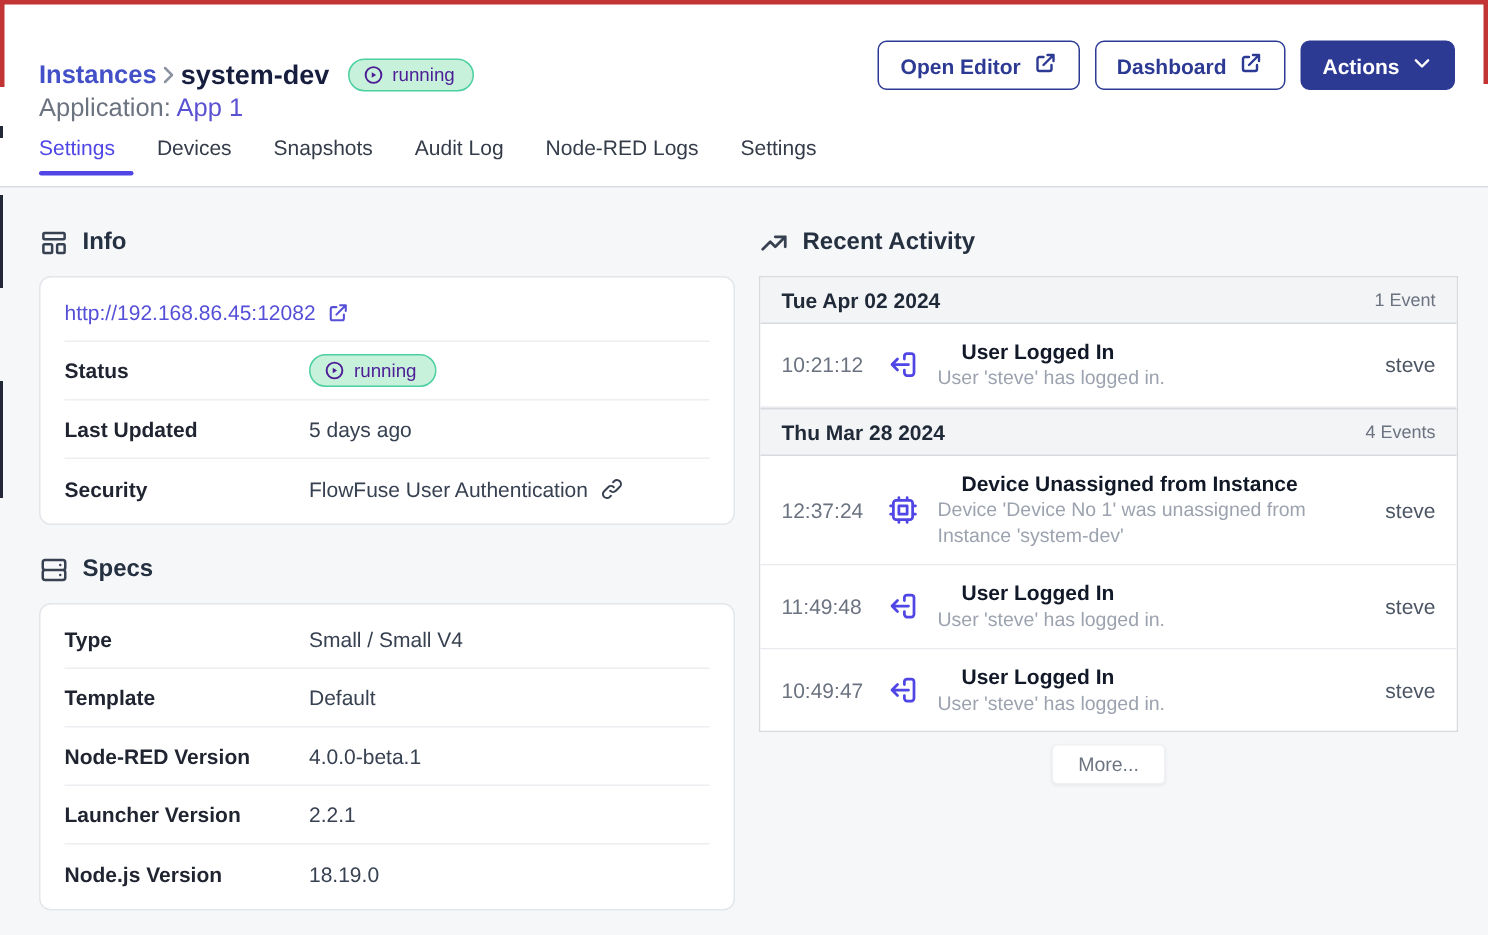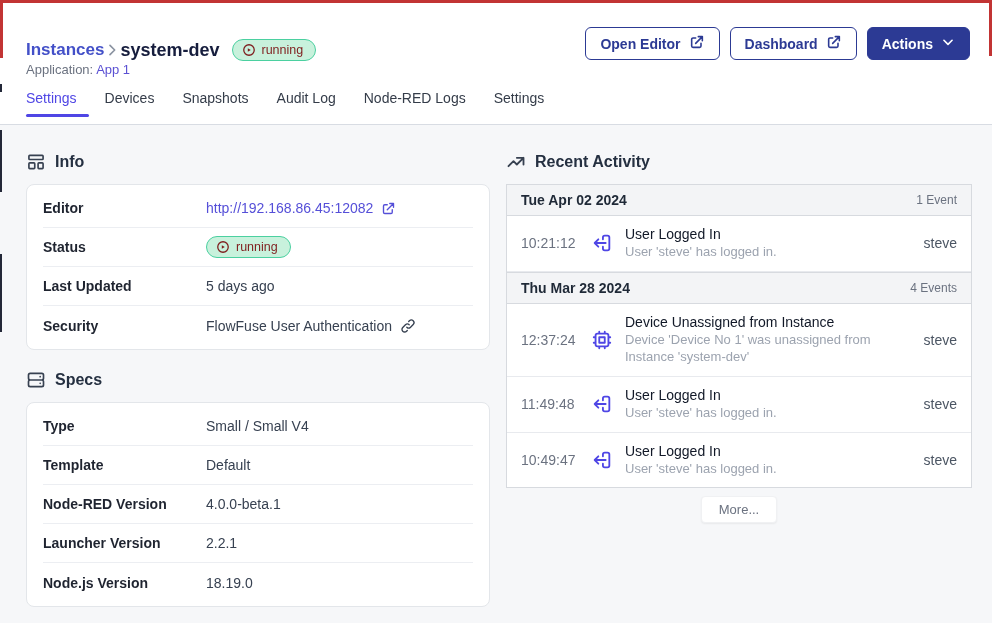--- a/index.html
+++ b/index.html
@@ -14,23 +14,23 @@
   .seg1 { top:84px; height:8px; }
   .seg2 { top:130px; height:62px; }
   .seg3 { top:254px; height:78px; }
 
   
   .page-header { position:absolute; left:0; top:0; width:992px; height:125px; background:#ffffff; border-bottom:1px solid #d8dce3; }
   .breadcrumb { position:absolute; left:26px; top:26px; display:flex; align-items:center; gap:0;margin-top:13px; }
   .crumb-link { color:#4350c8; font-size:17px; font-weight:700; text-decoration:none; cursor:pointer; }
   .crumb-sep { display:flex; color:#8b93a1; }
   .crumb-current { color:#161d3d; font-size:18px; font-weight:700; }
-  .pill { display:inline-flex; align-items:center; gap:6px; background:#c8f1dc; border:1.5px solid #4bd0a0; color:#7f1d1d; border-radius:999px; padding:3px 12px 3px 9px; font-size:12.5px; margin-left:12px; }
+  .pill { display:inline-flex; align-items:center; gap:6px; background:#c8f1dc; border:1.5px solid #4bd0a0; color:#4c1d95; border-radius:999px; padding:3px 12px 3px 9px; font-size:12.5px; margin-left:12px; }
   .pill svg { display:block; }
-  .app-line { position:absolute; left:26px; top:62px; font-size:13px; color:#6b7280; }
+  .app-line { position:absolute; left:26px; top:62px; font-size:17px; color:#6b7280; }
   .app-line a { color:#5b51d3; text-decoration:none; cursor:pointer; }
 
   .header-buttons { position:absolute; right:22px; top:27px; display:flex; gap:10px; }
   .btn { display:inline-flex; align-items:center; gap:8px; height:33px; padding:0 14px; border-radius:6px; font-size:14px; font-weight:700; font-family:"Liberation Sans", sans-serif; cursor:pointer; }
   .btn.outline { background:#ffffff; border:1.5px solid #2c3a94; color:#2c3a94; }
   .btn.solid { background:#2c3a94; border:1.5px solid #2c3a94; color:#ffffff; }
 
   .tabs { position:absolute; left:26px; top:90px; display:flex; gap:28px; }
   .tab { position:relative; font-size:14px; color:#343c49; padding-bottom:11px; cursor:pointer; }
   .tab.active { color:#4f46e5; }
@@ -55,21 +55,21 @@
   .activity-panel { margin-top:12px; background:#ffffff; border:1px solid #d7dadf; }
   .group-header { display:flex; justify-content:space-between; align-items:center; background:#f3f4f6; padding:7px 14px; border-bottom:1px solid #d7dadf; }
   .group + .group .group-header { border-top:1px solid #d7dadf; }
   .group-date { font-size:14px; font-weight:700; color:#1f2937; }
   .group-count { font-size:12px; color:#6b7280; }
   .event-row { display:flex; align-items:center; gap:12px; padding:10px 14px; border-bottom:1px solid #e8eaee; background:#ffffff; }
   .group:last-child .event-row:last-child { border-bottom:none; }
   .event-time { width:58px; flex:none; font-size:14px; color:#6b7280; }
   .event-icon { flex:none; display:flex; color:#4f46e5; }
   .event-body { flex:1; min-width:0; padding-right:6px; }
-  .event-title { font-size:14px; font-weight:400; color:#111827; }
+  .event-title { font-size:14px; font-weight:700; color:#111827;margin-left:16px; }
   .event-desc { font-size:13px; color:#9ca3af; margin-top:2px; line-height:1.3; }
   .event-user { flex:none; font-size:14px; color:#4b5563; }
   .more-btn { display:block; margin:8px auto 0; background:#ffffff; border:1px solid #f0f1f3; border-radius:4px; padding:5px 17px; font-size:13px; color:#6b7280; font-family:"Liberation Sans", sans-serif; cursor:pointer; box-shadow:0 1px 2px rgba(0,0,0,0.06); }
 </style>
 </head>
 <body>
 
 <div class="page">
 
   <div class="edge-top"></div>
@@ -152,21 +152,20 @@
             <rect x="3.5" y="4" width="17" height="5" rx="1"></rect>
             <rect x="3.5" y="13" width="7" height="7" rx="1"></rect>
             <rect x="14.5" y="13" width="6" height="7" rx="1"></rect>
           </svg>
       </span>
       <span>Info</span>
     </div>
 
     <div class="card">
       <div class="kv-row">
-        <span class="kv-label">Editor</span>
         <span class="kv-value">
           <a>http://192.168.86.45:12082</a>
           <span style="color:#554fd8;display:flex;">
             <svg width="15" height="15" viewBox="0 0 24 24" fill="none" stroke="currentColor" stroke-width="2.2" stroke-linecap="round" stroke-linejoin="round">
                 <path d="M10 6H6a2 2 0 00-2 2v10a2 2 0 002 2h10a2 2 0 002-2v-4"></path>
                 <path d="M14 4h6m0 0v6m0-6L10 14"></path>
               </svg>
           </span>
         </span>
       </div>

